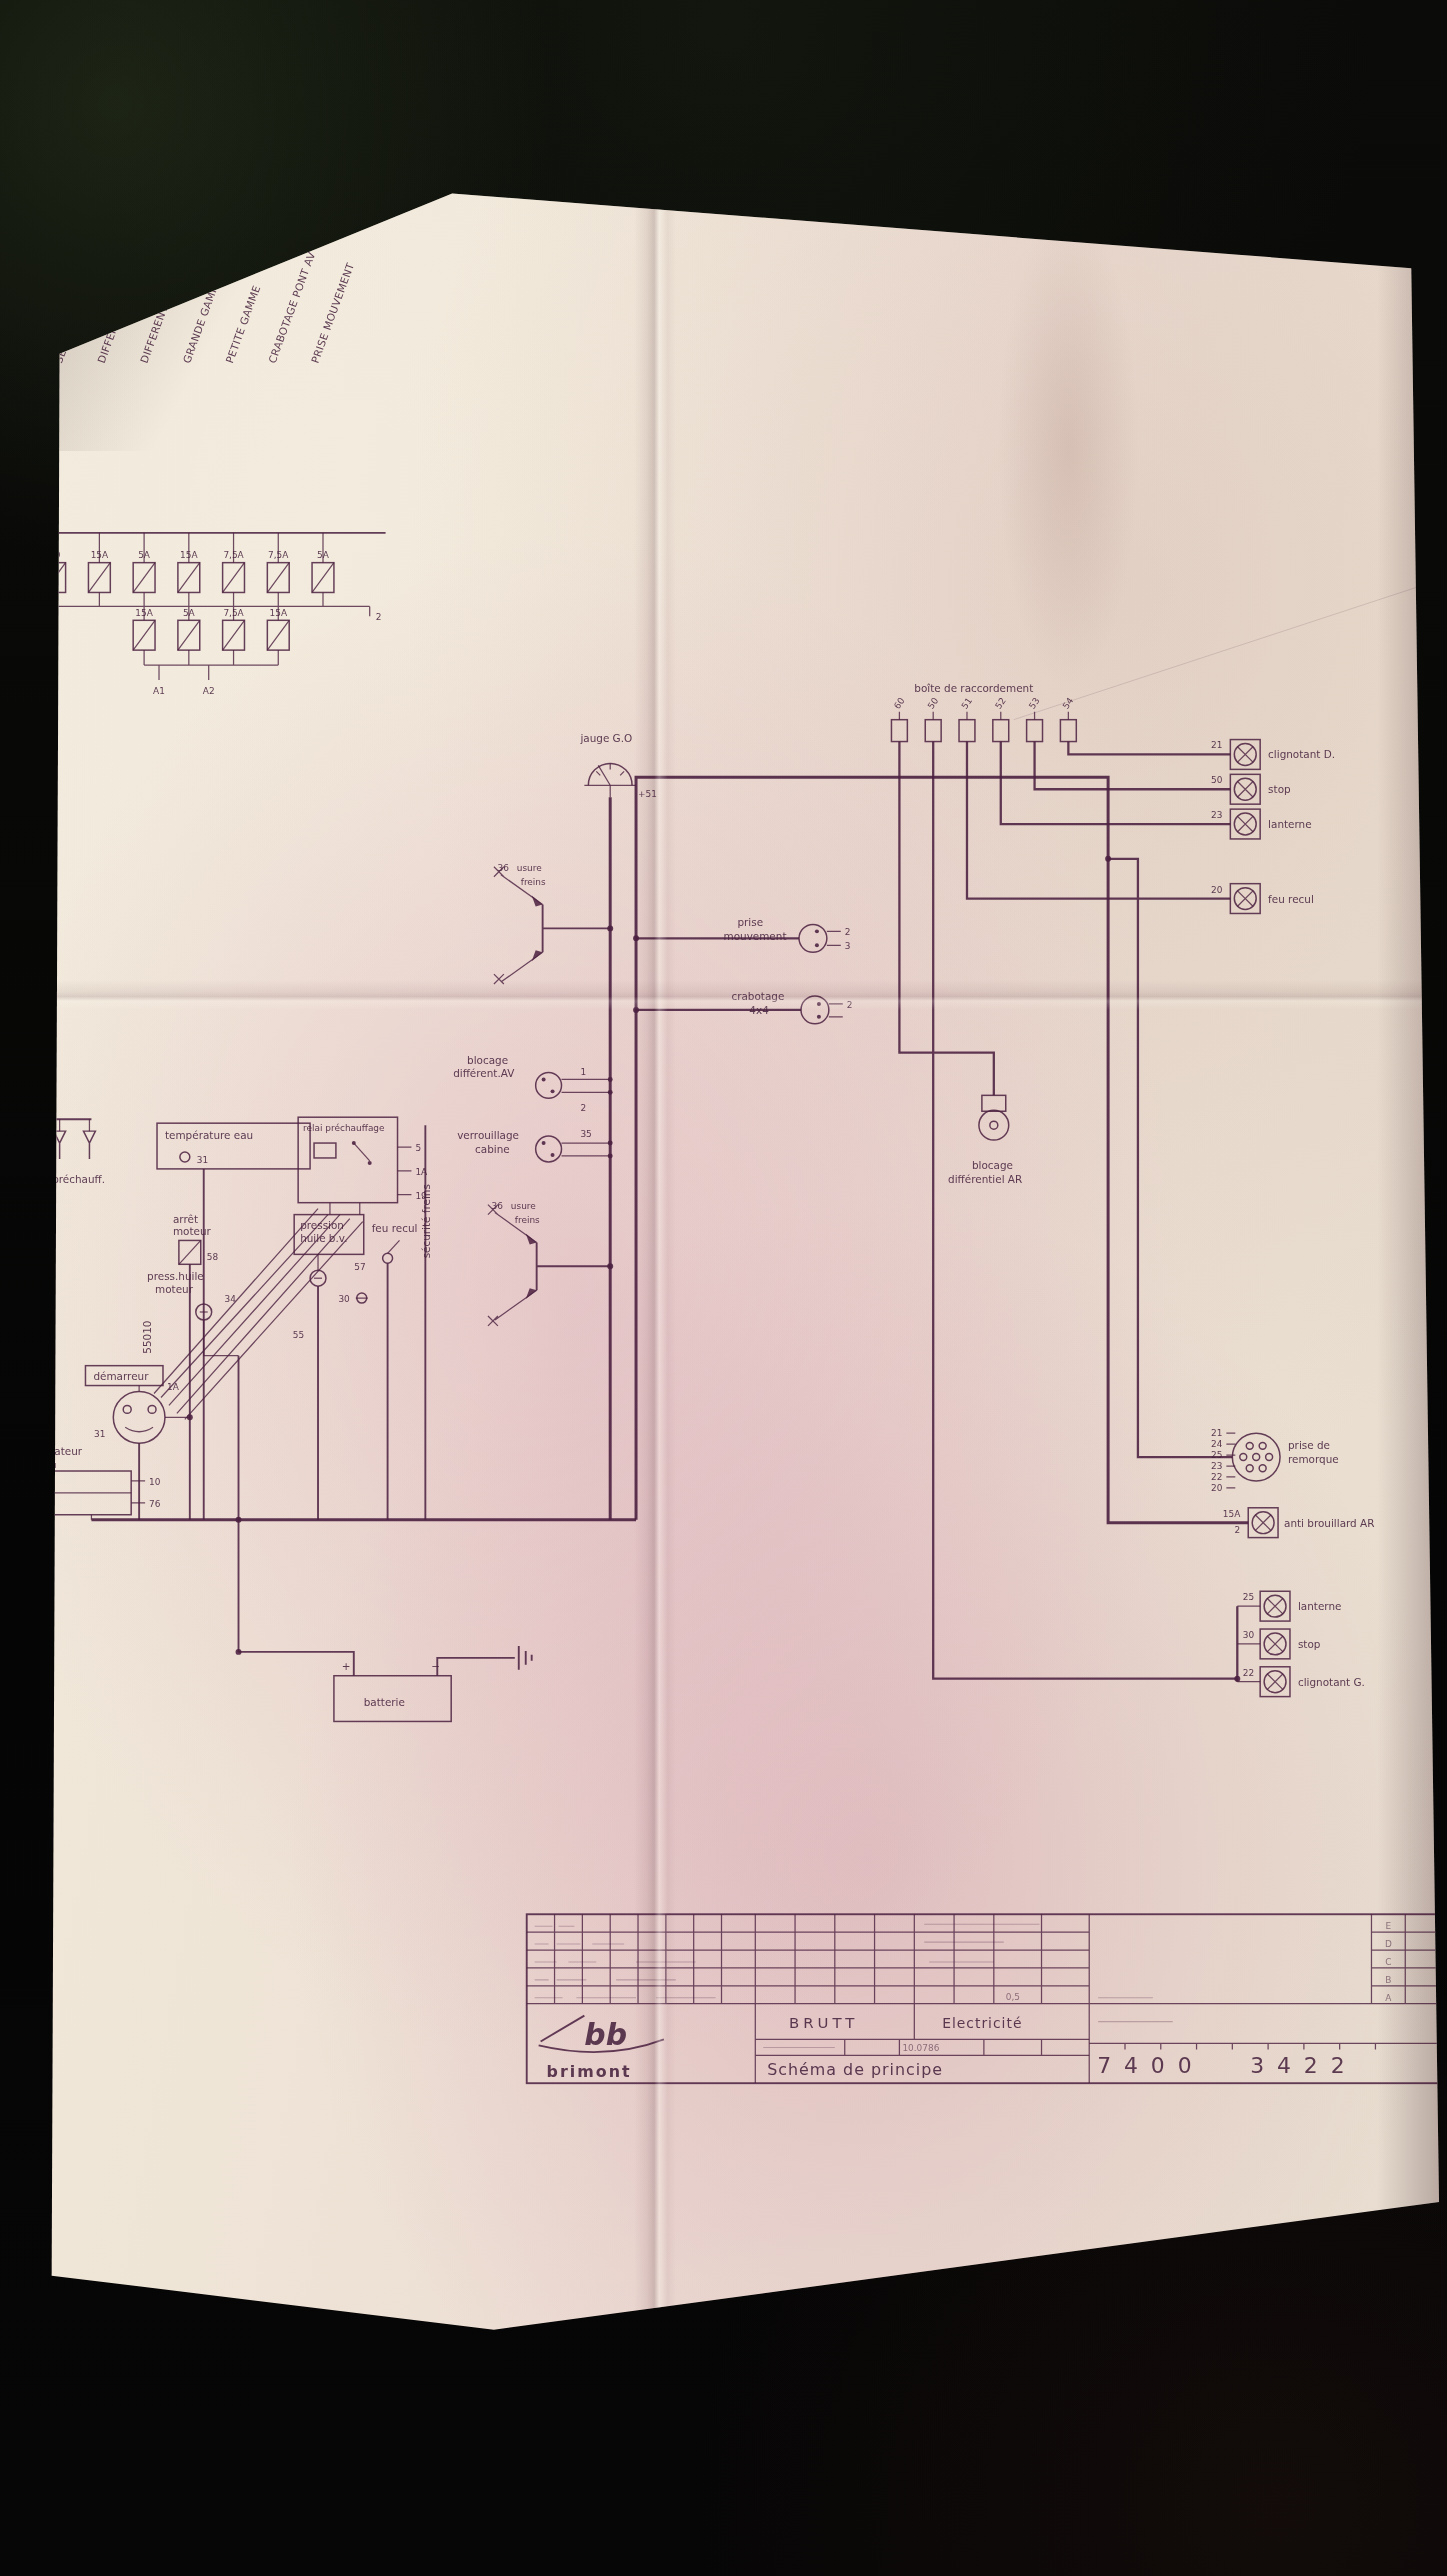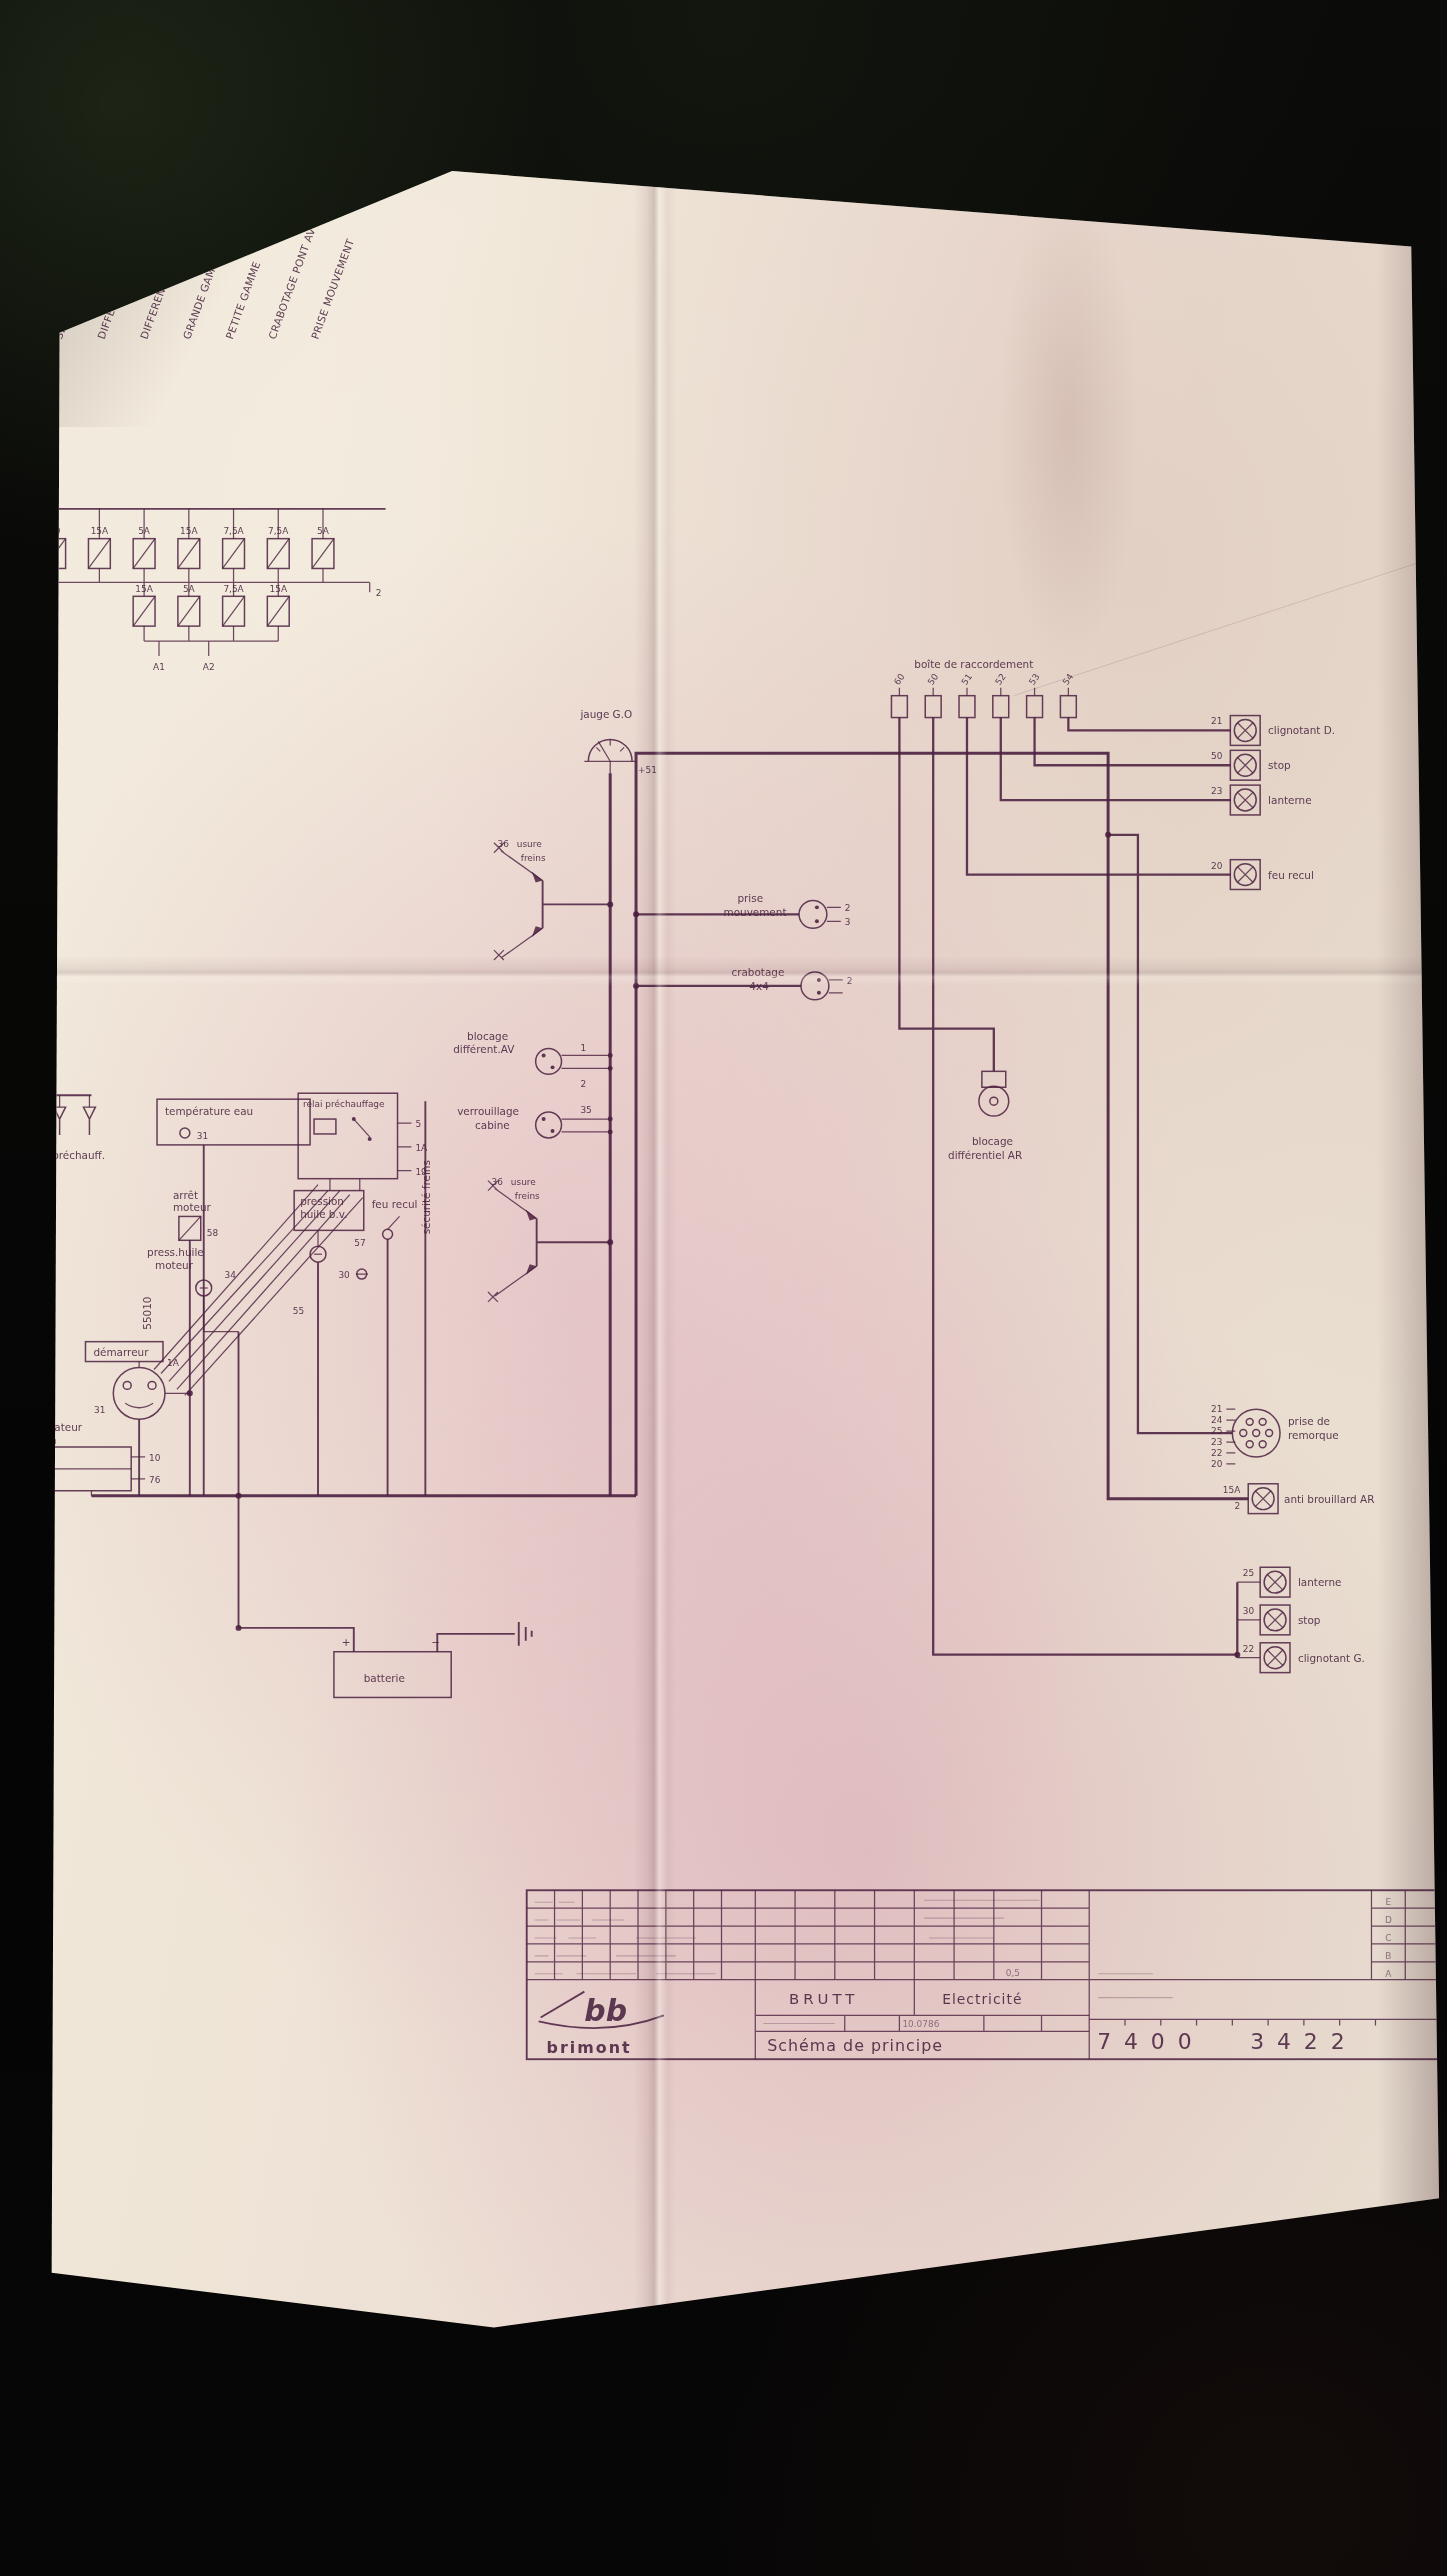--- a/index.html
+++ b/index.html
@@ -9,21 +9,21 @@
       radial-gradient(45% 25% at 50% 1%, rgba(44,62,32,.22), transparent 100%),
       radial-gradient(40% 22% at 88% 97%, rgba(64,34,26,.20), transparent 100%),
       linear-gradient(#0b0b09,#050505 60%,#070606);}
   .paper{position:absolute;inset:0;
     clip-path:polygon(4.12% 12.92%, 31.25% 6.64%, 97.53% 9.57%, 99.45% 85.34%, 34.13% 90.35%, 3.57% 88.23%);
     background:
       radial-gradient(42% 30% at 40% 50%, rgba(216,158,178,.42), rgba(216,158,178,0) 100%),
       radial-gradient(40% 26% at 60% 72%, rgba(205,140,162,.38), rgba(205,140,162,0) 100%),
       radial-gradient(50% 35% at 78% 22%, rgba(199,165,152,.25), rgba(199,165,152,0) 100%),
       radial-gradient(60% 45% at 25% 20%, rgba(246,240,226,.5), rgba(246,240,226,0) 100%),
-      linear-gradient(100deg,#f1eadc 0%,#efe5d7 30%,#ecdcd3 55%,#eadfd1 80%,#e6dbce 100%);}
+      linear-gradient(100deg,#f1eadc 0%,#efe5d7 30%,#ecdcd3 55%,#eadfd1 80%,#e6dbce 100%); margin-top: 24px;}
   .crease-v{position:absolute;left:634px;top:0;width:42px;height:100%;
     background:linear-gradient(90deg, rgba(80,30,45,0) 0%, rgba(80,30,45,.08) 30%, rgba(50,15,25,.16) 48%, rgba(255,253,245,.3) 60%, rgba(80,30,45,.05) 80%, transparent 100%);}
   .crease-h{position:absolute;left:0;top:956px;width:100%;height:30px;
     background:linear-gradient(180deg, transparent, rgba(70,25,35,.07) 40%, rgba(50,15,25,.12) 55%, rgba(255,252,242,.22) 70%, transparent);}
   .shade-tl{position:absolute;left:0;top:0;width:467px;height:427px;
     background:linear-gradient(118deg, rgba(40,12,20,.30), rgba(40,12,20,0) 55%);}
   .shade-r{position:absolute;right:0;top:0;width:70px;height:100%;
     background:linear-gradient(270deg, rgba(46,14,24,.28), rgba(46,14,24,0));}
   .shade-b{position:absolute;left:0;bottom:0;width:100%;height:328px;
     background:linear-gradient(0deg, rgba(52,18,26,.30), rgba(52,18,26,0) 42%);}

